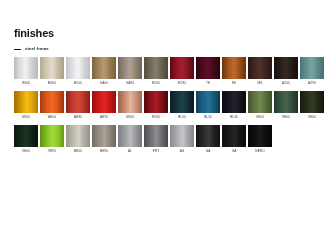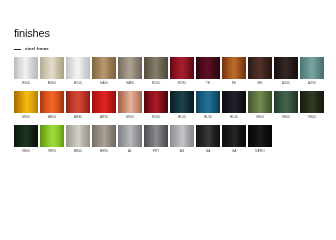--- a/index.html
+++ b/index.html
@@ -21,21 +21,21 @@
     height: 202px;
     position: relative;
     background: #ffffff;
     box-sizing: border-box;
   }
   .page-title {
     position: absolute;
     left: 14px;
     top: 27px;
     font-size: 11px;
-    font-weight: 400;
+    font-weight: 700;
     letter-spacing: -0.2px;
     line-height: 13px;
     color: #111111;
   }
   .section-head {
     position: absolute;
     left: 14px;
     top: 45px;
     display: flex;
     align-items: center;

